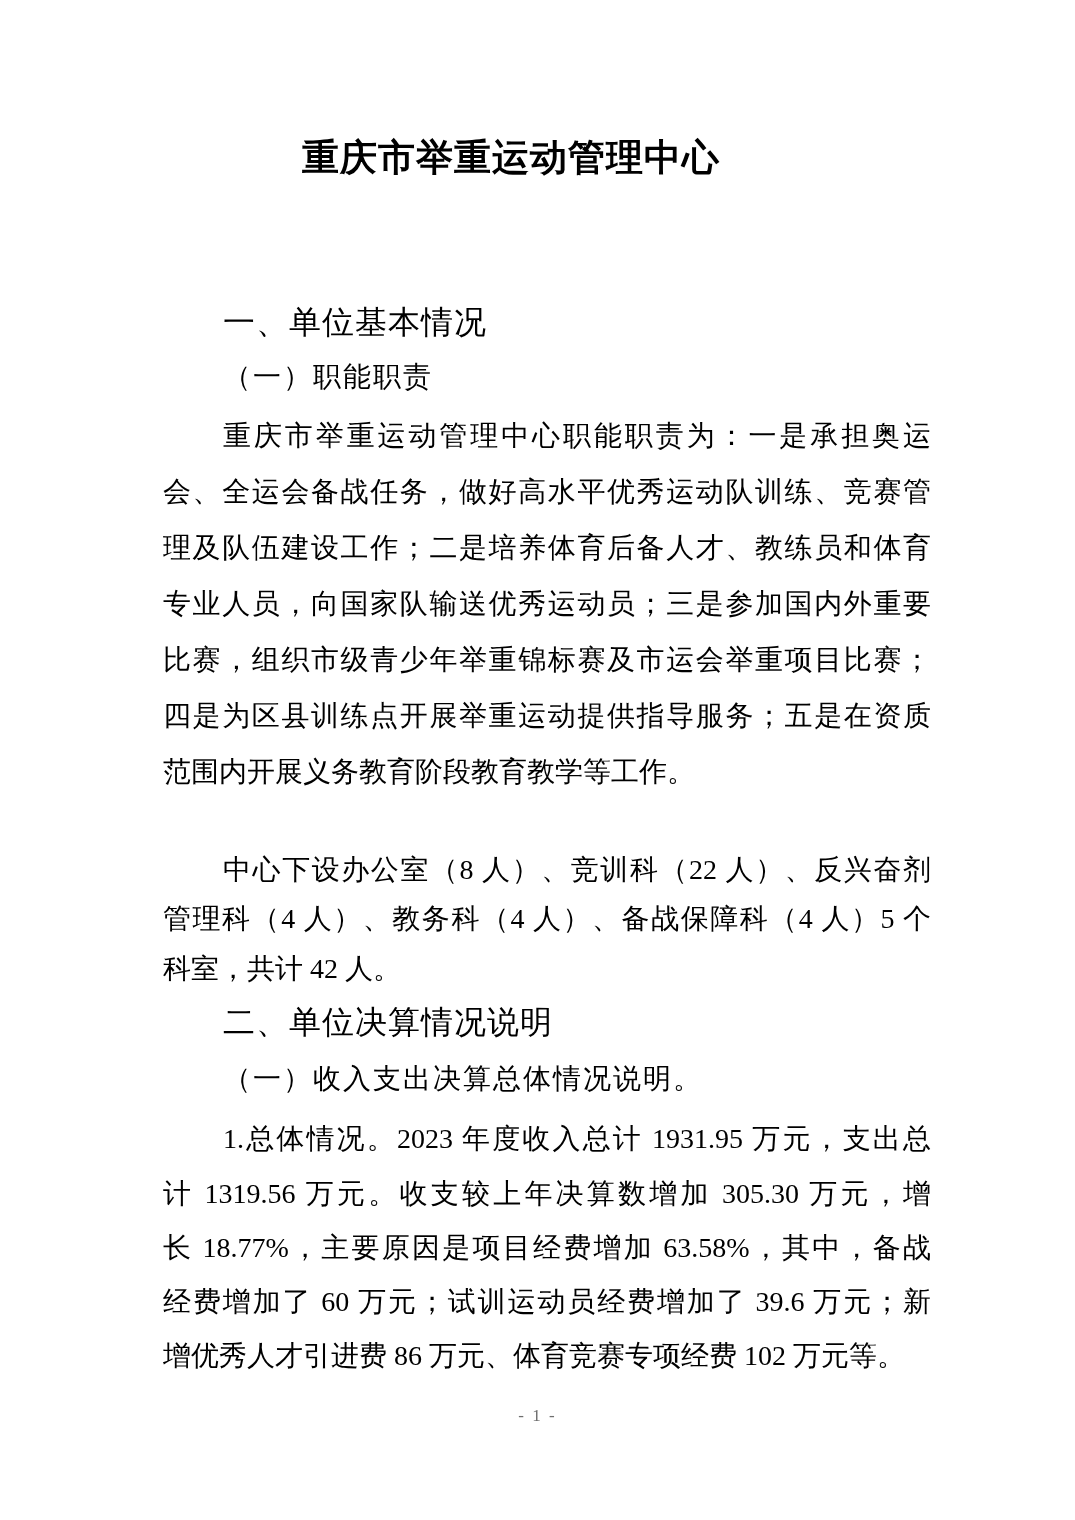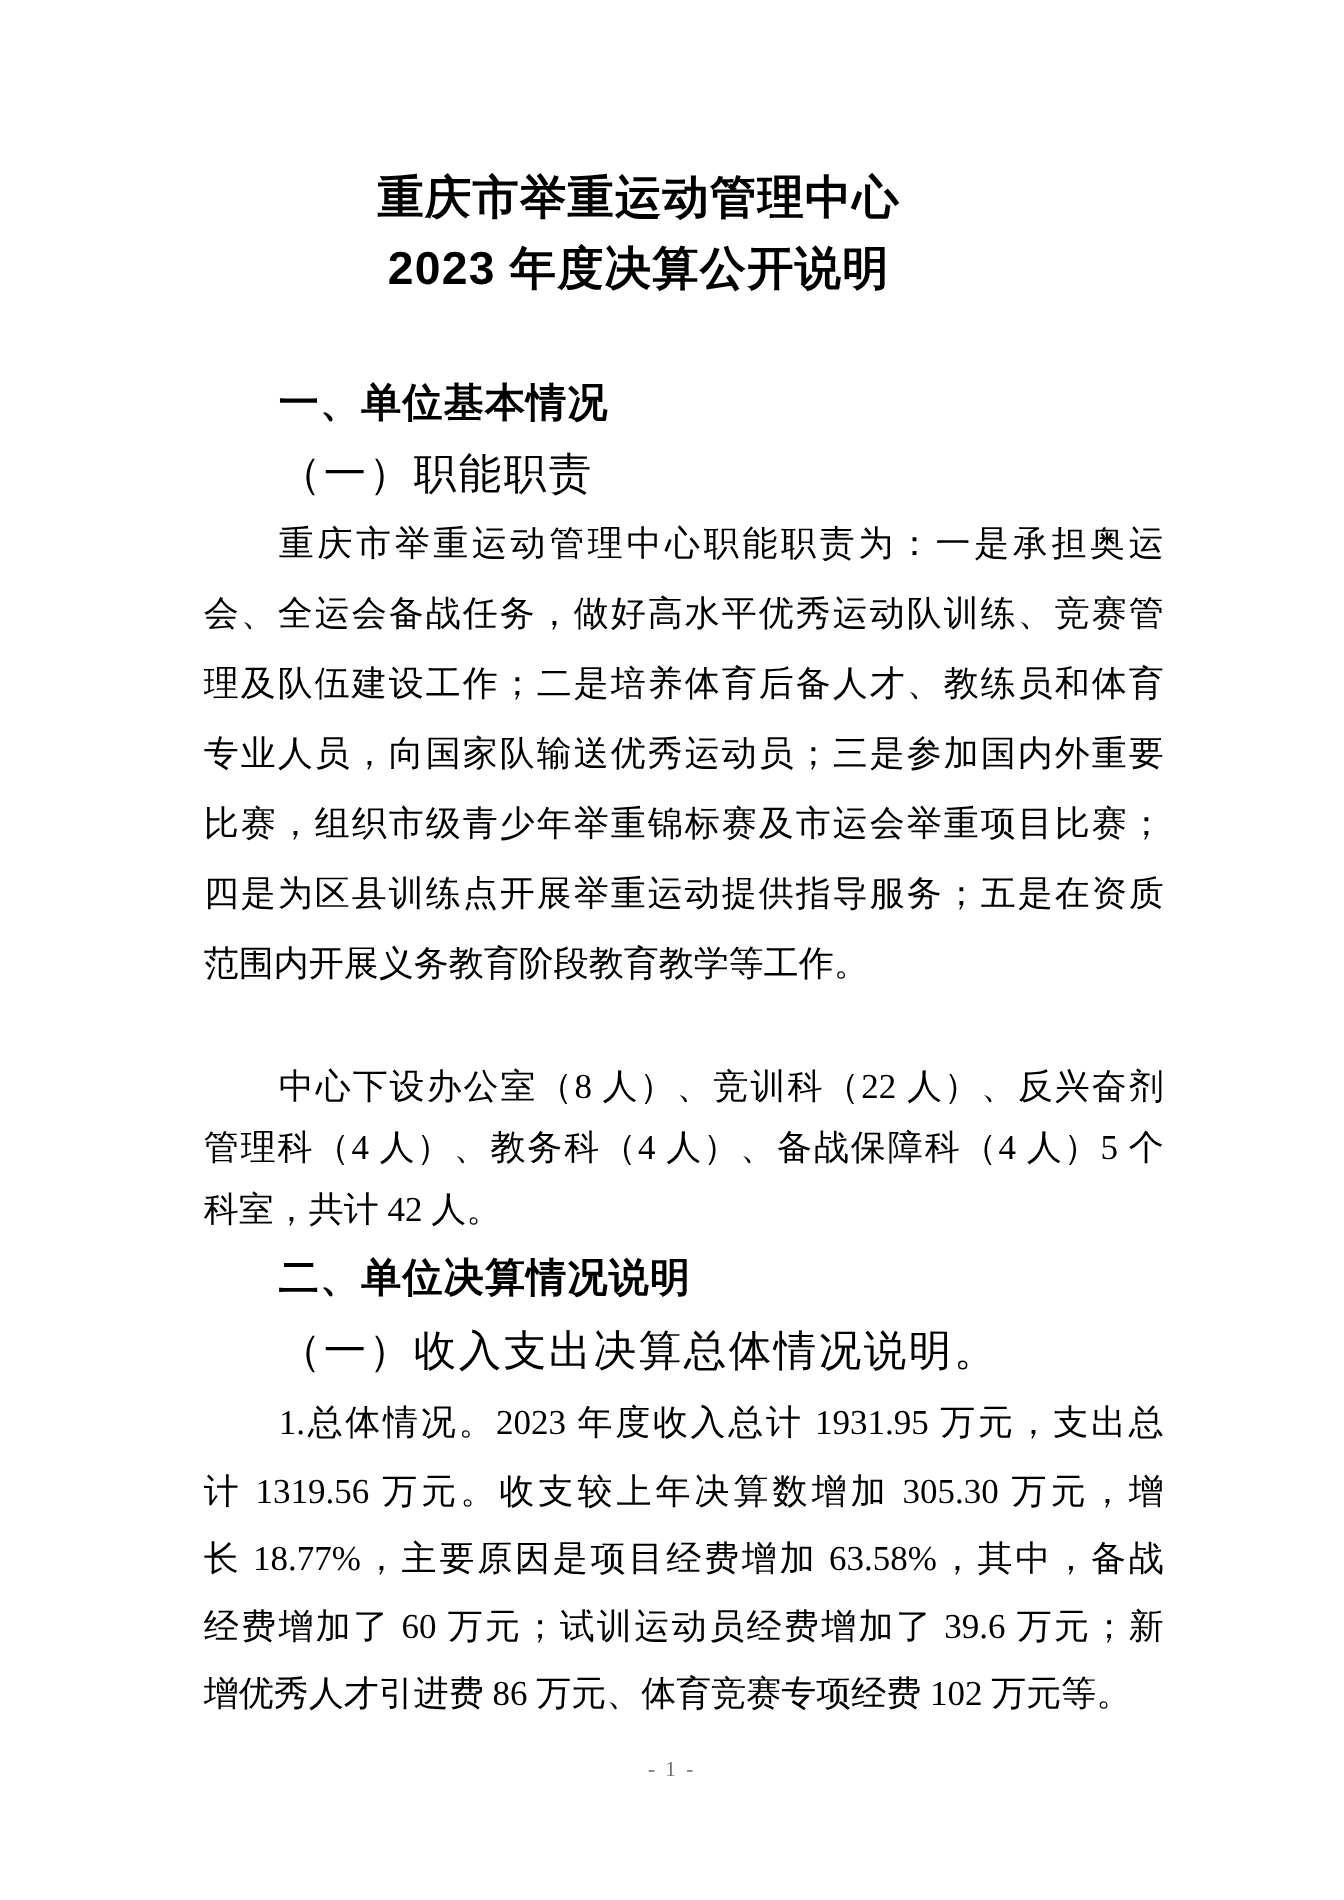--- a/index.html
+++ b/index.html
@@ -27,28 +27,28 @@
     font-family: "Liberation Sans", sans-serif;
     font-weight: 700;
     font-size: 37px;
     text-align: center;
     box-sizing: border-box;
     padding-right: 72px;
     letter-spacing: 1px;
   }
   .heading {
     font-family: "Liberation Sans", sans-serif;
-    font-weight: 700;
+    font-weight: 400;
     font-size: 32px;
     text-indent: 60px;
     letter-spacing: 1px;
   }
   .subheading {
     font-family: "Liberation Serif", serif;
-    font-size: 34px;
+    font-size: 28px;
     text-indent: 60px;
     letter-spacing: 2px;
   }
   .body-line {
     font-family: Liberation Serif, serif;
     font-size: 28px;
   }
   .just {
     text-align: justify;
     text-align-last: justify;
@@ -66,21 +66,20 @@
     color: #6e6e6e;
     letter-spacing: 2px;
   }
 </style>
 </head>
 <body>
 
 <div class="page">
 
   <div class="line title-line" style="top:139px">重庆市举重运动管理中心</div>
-  <div class="line title-line" style="top:196px">2023 年度决算公开说明</div>
 
   <div class="line heading" style="top:306px">一、单位基本情况</div>
   <div class="line subheading" style="top:362px">（一）职能职责</div>
 
   <div class="line body-line just indent" style="top:421px">重庆市举重运动管理中心职能职责为：一是承担奥运</div>
   <div class="line body-line just" style="top:477px">会、全运会备战任务，做好高水平优秀运动队训练、竞赛管</div>
   <div class="line body-line just" style="top:589px">专业人员，向国家队输送优秀运动员；三是参加国内外重要</div>
   <div class="line body-line just" style="top:533px">理及队伍建设工作；二是培养体育后备人才、教练员和体育</div>
   <div class="line body-line just" style="top:645px">比赛，组织市级青少年举重锦标赛及市运会举重项目比赛；</div>
   <div class="line body-line" style="top:757px">范围内开展义务教育阶段教育教学等工作。</div>

